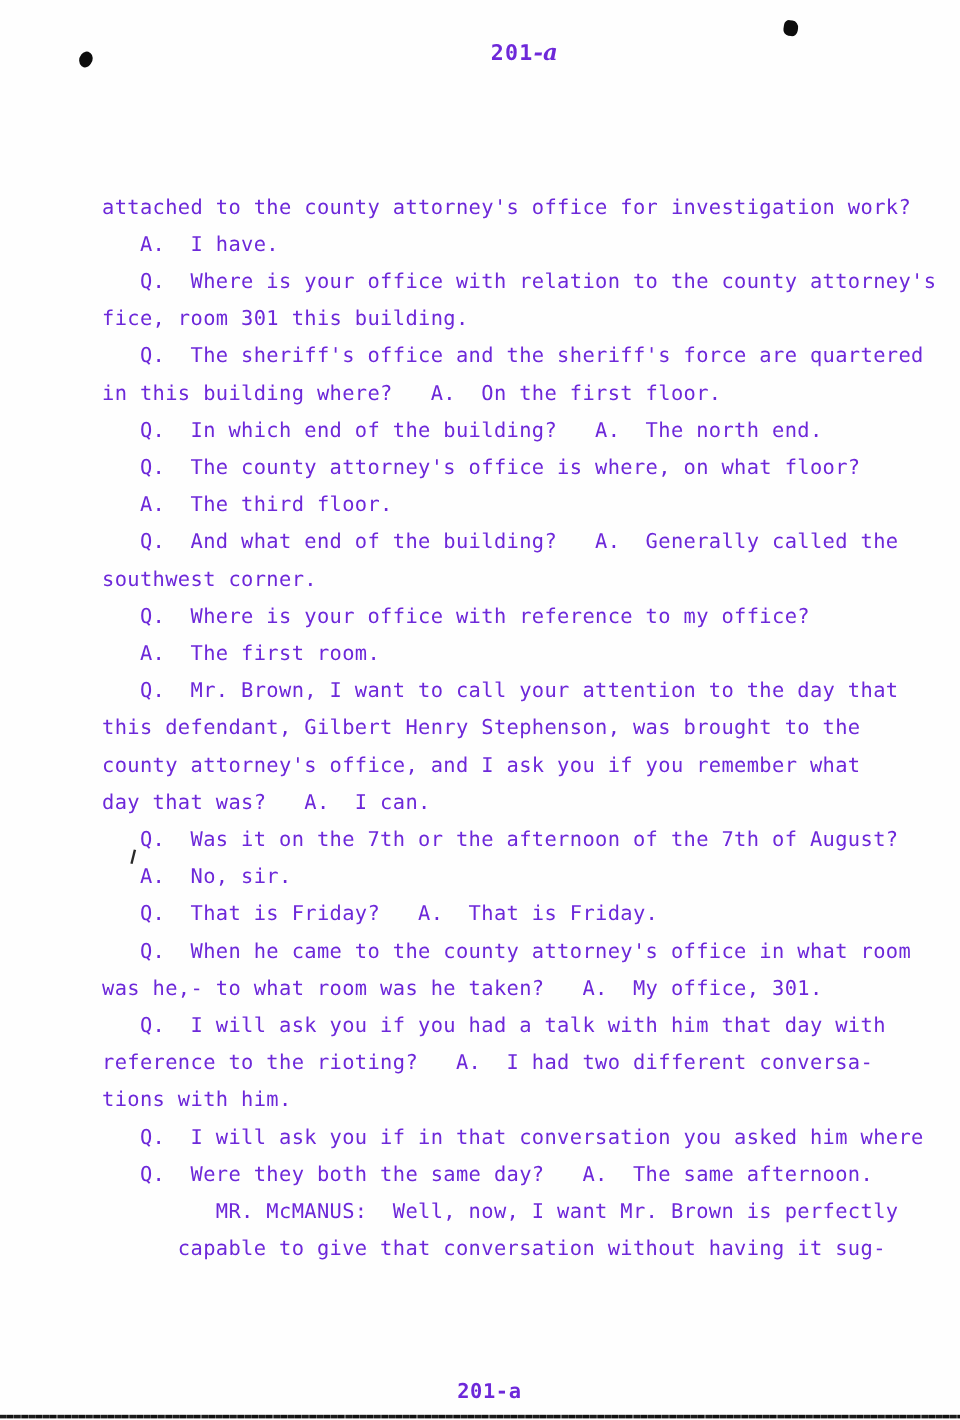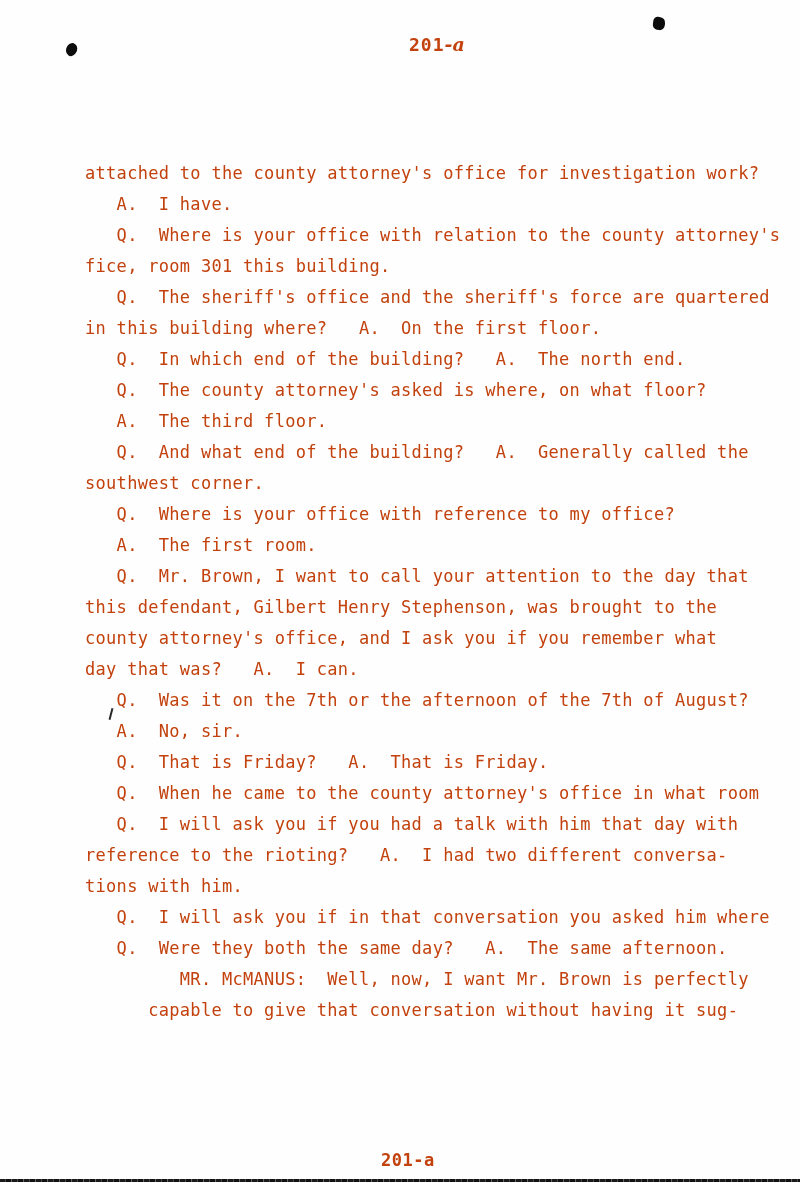--- a/index.html
+++ b/index.html
@@ -7,21 +7,21 @@
     padding: 0;
     background: #ffffff;
   }
   .page {
     position: relative;
     width: 800px;
     height: 1183px;
     background: #fefefe;
     overflow: hidden;
     font-family: "DejaVu Sans Mono", "Liberation Mono", monospace;
-    color: #c2410c;
+    color: #6d28d9;
   }
   
   .ink-blot {
     position: absolute;
     background: #0d0d0d;
   }
   .blot-top-left {
     left: 66px; top: 43px;
     width: 11px; height: 13px;
     border-radius: 45% 55% 40% 60%;
@@ -102,34 +102,35 @@
   <div class="header-page-number"><span>201</span><span class="header-page-suffix">-a</span></div>
 
   <div class="transcript">
     <div class="t-line">attached to the county attorney's office for investigation work?</div>
     <div class="t-line">   A.  I have.</div>
     <div class="t-line">   Q.  Where is your office with relation to the county attorney's</div>
     <div class="t-line">fice, room 301 this building.</div>
     <div class="t-line">   Q.  The sheriff's office and the sheriff's force are quartered</div>
     <div class="t-line">in this building where?   A.  On the first floor.</div>
     <div class="t-line">   Q.  In which end of the building?   A.  The north end.</div>
-    <div class="t-line">   Q.  The county attorney's asked is where, on what floor?</div>
+    <div class="t-line">   Q.  The county attorney's office is where, on what floor?</div>
     <div class="t-line">   A.  The third floor.</div>
     <div class="t-line">   Q.  And what end of the building?   A.  Generally called the</div>
     <div class="t-line">southwest corner.</div>
     <div class="t-line">   Q.  Where is your office with reference to my office?</div>
     <div class="t-line">   A.  The first room.</div>
     <div class="t-line">   Q.  Mr. Brown, I want to call your attention to the day that</div>
     <div class="t-line">this defendant, Gilbert Henry Stephenson, was brought to the</div>
     <div class="t-line">county attorney's office, and I ask you if you remember what</div>
     <div class="t-line">day that was?   A.  I can.</div>
     <div class="t-line">   Q.  Was it on the 7th or the afternoon of the 7th of August?</div>
     <div class="t-line">   A.  No, sir.</div>
     <div class="t-line">   Q.  That is Friday?   A.  That is Friday.</div>
     <div class="t-line">   Q.  When he came to the county attorney's office in what room</div>
+    <div class="t-line">was he,- to what room was he taken?   A.  My office, 301.</div>
     <div class="t-line">   Q.  I will ask you if you had a talk with him that day with</div>
     <div class="t-line">reference to the rioting?   A.  I had two different conversa-</div>
     <div class="t-line">tions with him.</div>
     <div class="t-line">   Q.  I will ask you if in that conversation you asked him where</div>
     <div class="t-line">   Q.  Were they both the same day?   A.  The same afternoon.</div>
     <div class="t-line">         MR. McMANUS:  Well, now, I want Mr. Brown is perfectly</div>
     <div class="t-line">      capable to give that conversation without having it sug-</div>
   </div>
 
   <div class="ink-slash"></div>

